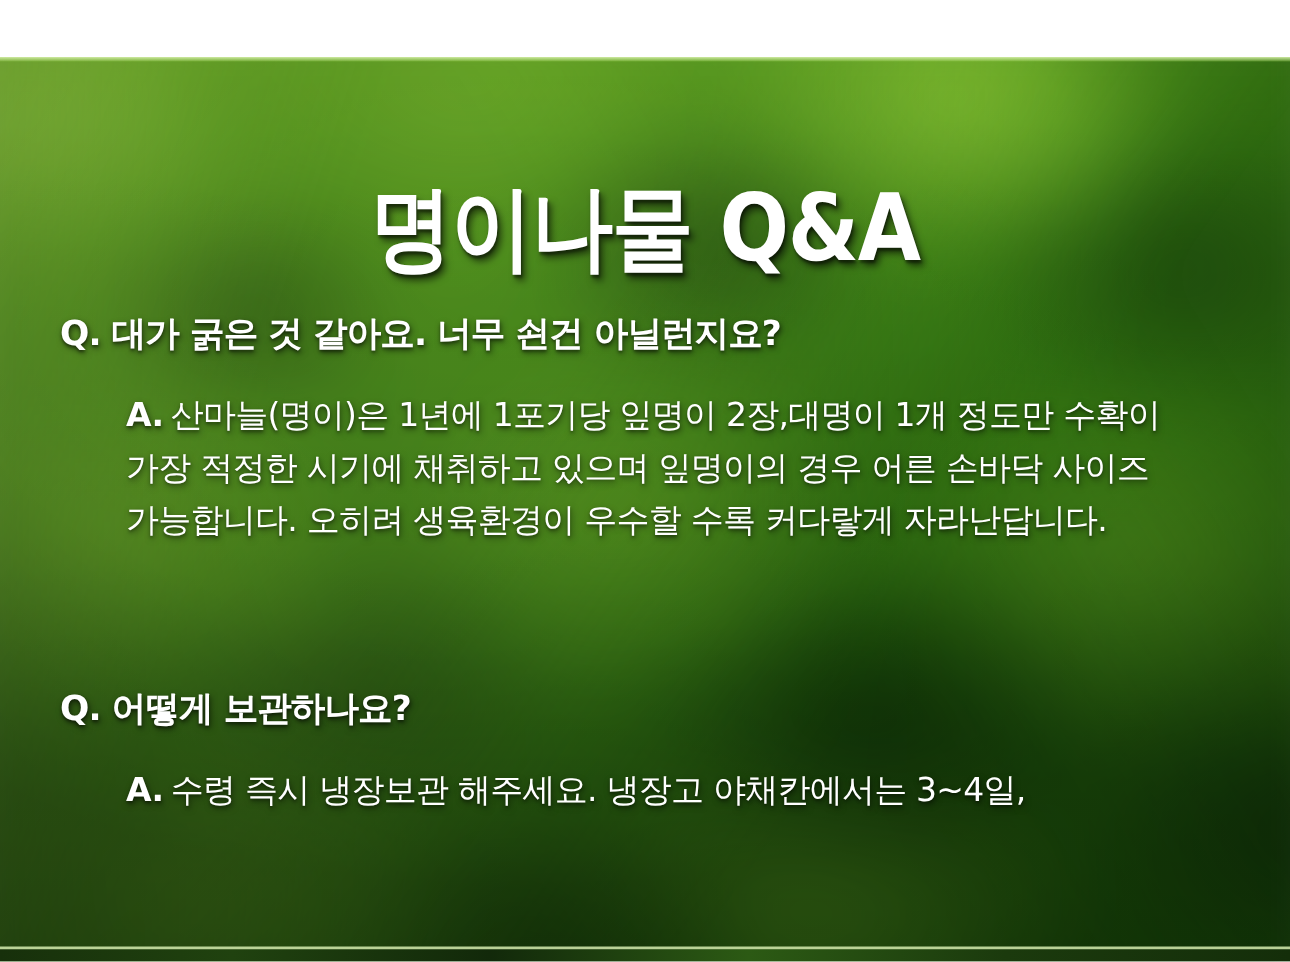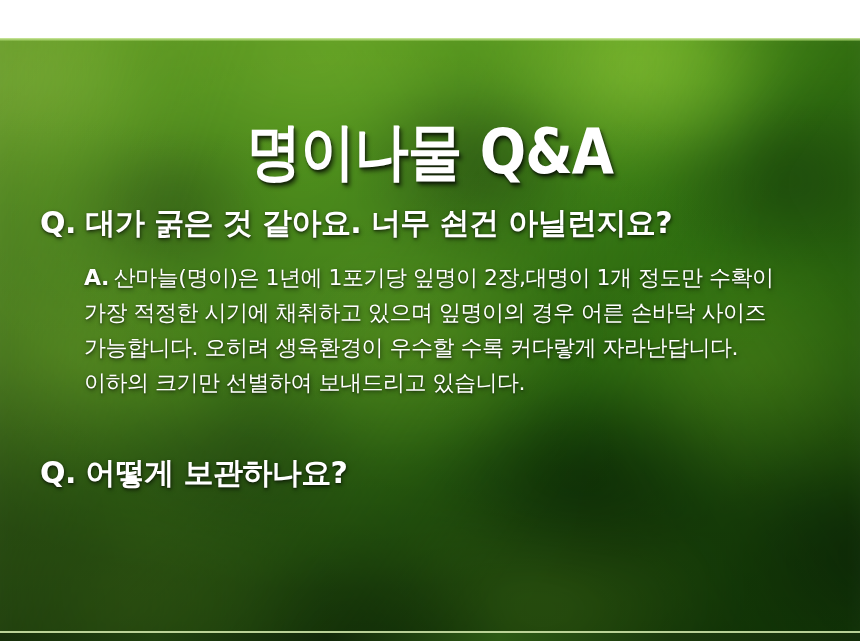--- a/index.html
+++ b/index.html
@@ -146,21 +146,21 @@
   .qa-block {
     position: absolute;
     left: 40px;
     width: 810px;
   }
   .qa-block.block-1 { top: 170px; }
   .qa-block.block-2 { top: 420px; }
 
   .question {
     color: #ffffff;
-    font-size: 30px;
+    font-size: 23px;
     font-weight: 700;
     line-height: 30px;
     letter-spacing: -0.6px;
     text-shadow: 1px 2px 4px rgba(0,0,0,0.55), 0 1px 2px rgba(0,0,0,0.4);
     white-space: nowrap;
     margin: 0 0 22px 0;
   }
 
   .answer {
     margin: 0;
@@ -203,27 +203,29 @@
     <h1 class="title">명이나물 Q&amp;A</h1>
 
     <section class="qa-block block-1">
       <p class="question">Q. 대가 굵은 것 같아요. 너무 쇤건 아닐런지요?</p>
       <p class="answer">
         <span class="a-line first">
           <span class="a-mark">A.</span><span>산마늘(명이)은 1년에 1포기당 잎명이 2장,대명이 1개 정도만 수확이</span>
         </span>
         <span class="a-line">가장 적정한 시기에 채취하고 있으며 잎명이의 경우 어른 손바닥 사이즈</span>
         <span class="a-line">가능합니다. 오히려 생육환경이 우수할 수록 커다랗게 자라난답니다.</span>
-        <span class="a-line">이하의 크기만 선별하여 보내드리고 있습니다.</span>
       </p>
     </section>
 
     <section class="qa-block block-2">
       <p class="question">Q. 어떻게 보관하나요?</p>
       <p class="answer">
+        <span class="a-line first">
+          <span class="a-mark">A.</span><span>수령 즉시 냉장보관 해주세요. 냉장고 야채칸에서는 3~4일,</span>
+        </span>
       </p>
     </section>
 
   </div>
 
   <div class="bottom-hairline"></div>
   <div class="bottom-dark"></div>
 
 </div>
 

